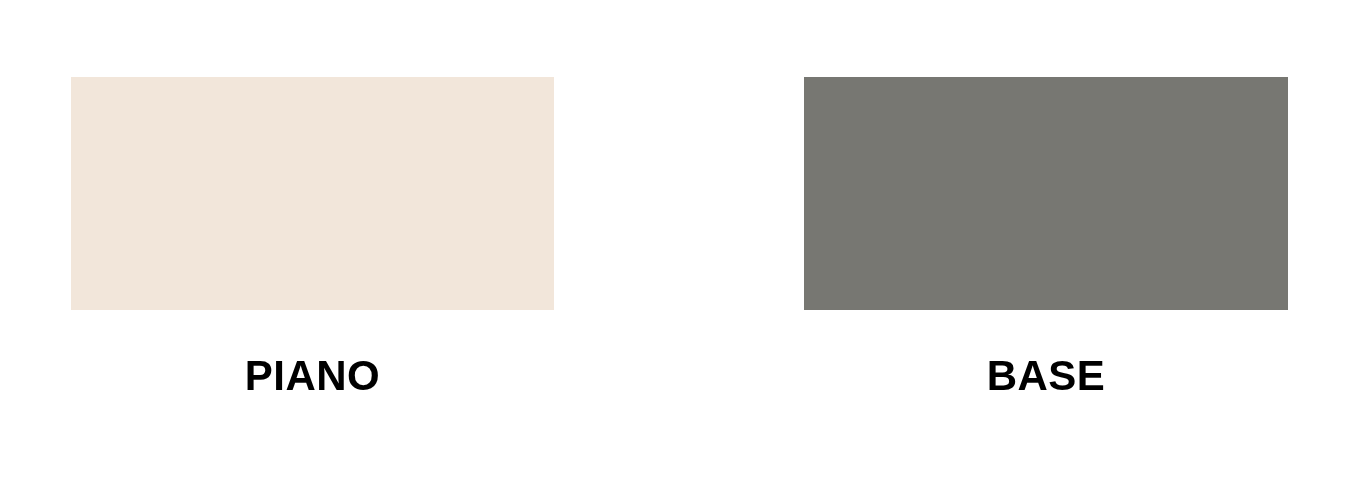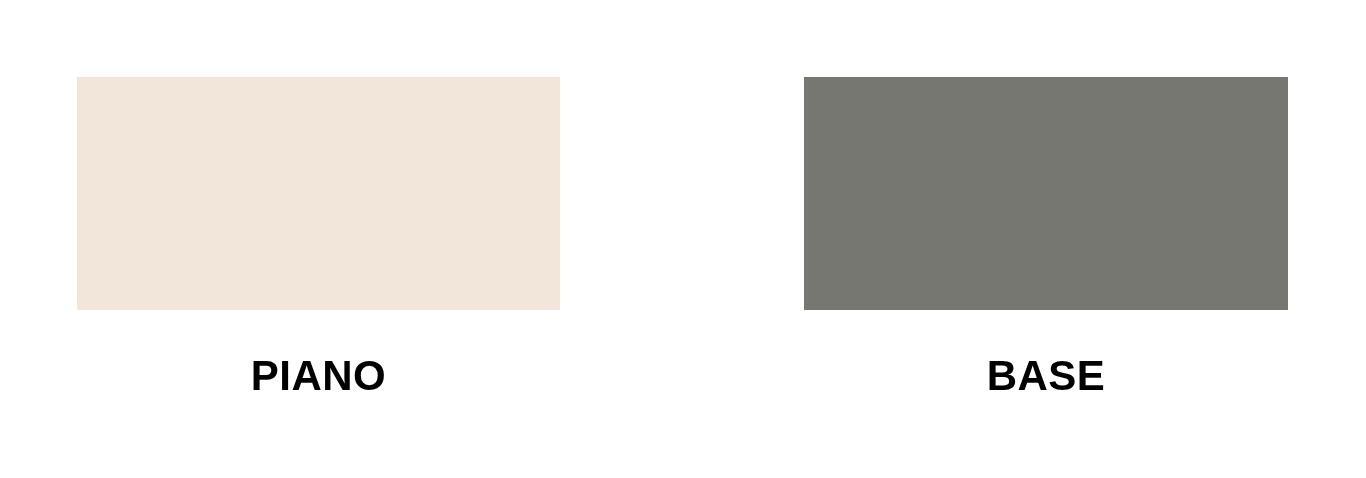--- a/index.html
+++ b/index.html
@@ -20,21 +20,21 @@
     height: 478px;
     background: #ffffff;
   }
   .swatch-card {
     position: absolute;
     top: 0;
     height: 478px;
     box-sizing: border-box;
   }
   .swatch-card.left {
-    left: 77px;
+    left: 71px;
     width: 483px;
   }
   .swatch-card.right {
     left: 804px;
     width: 484px;
   }
   .swatch-chip {
     position: absolute;
     top: 77px;
     left: 0;

